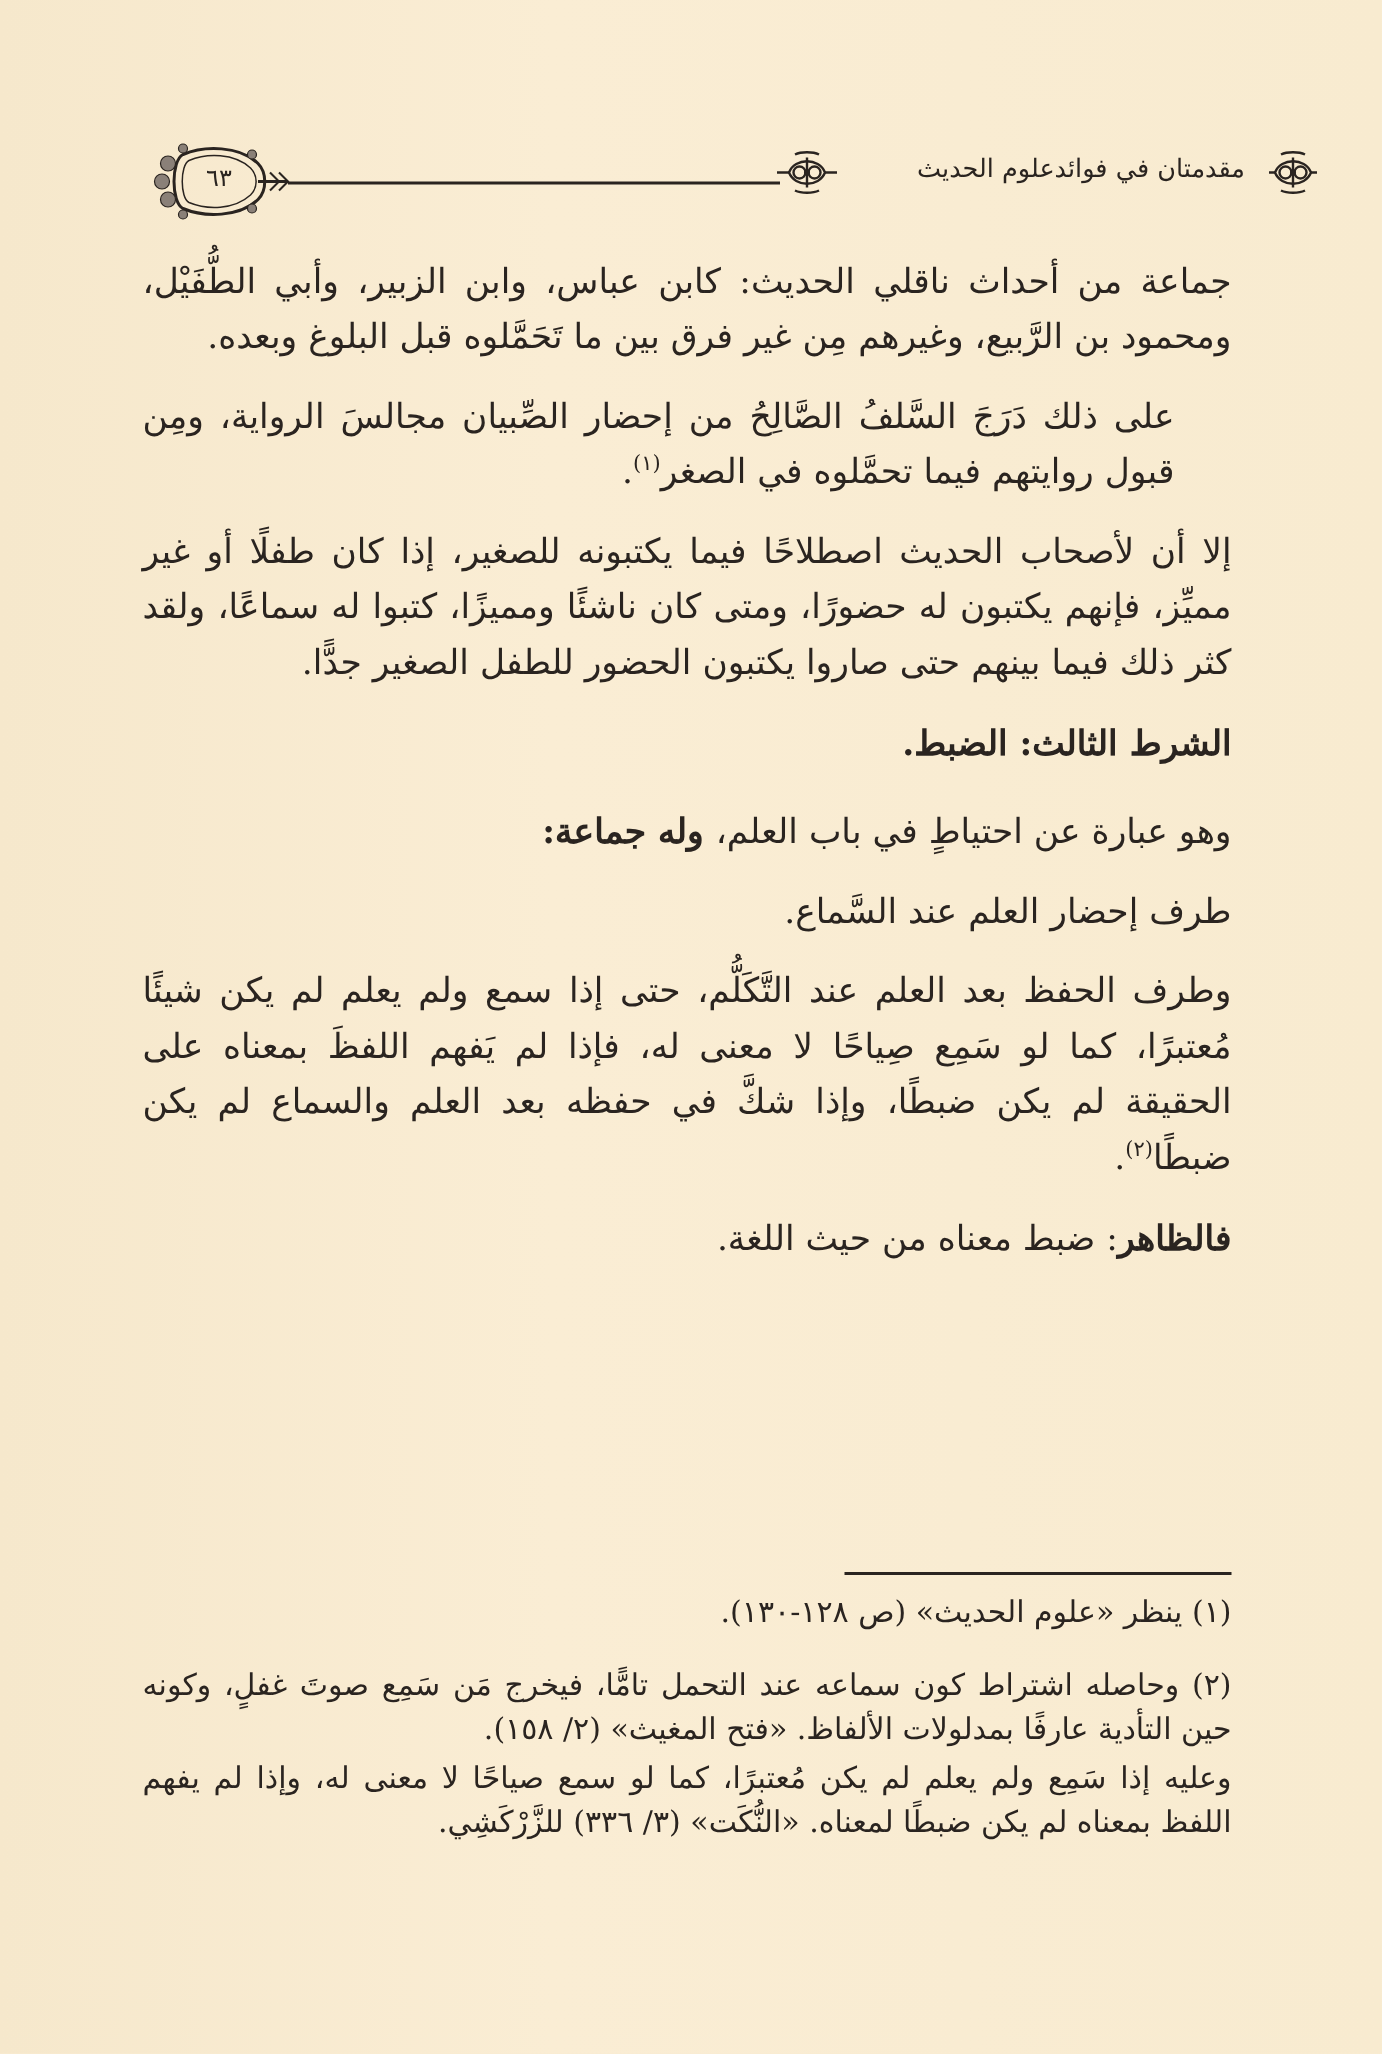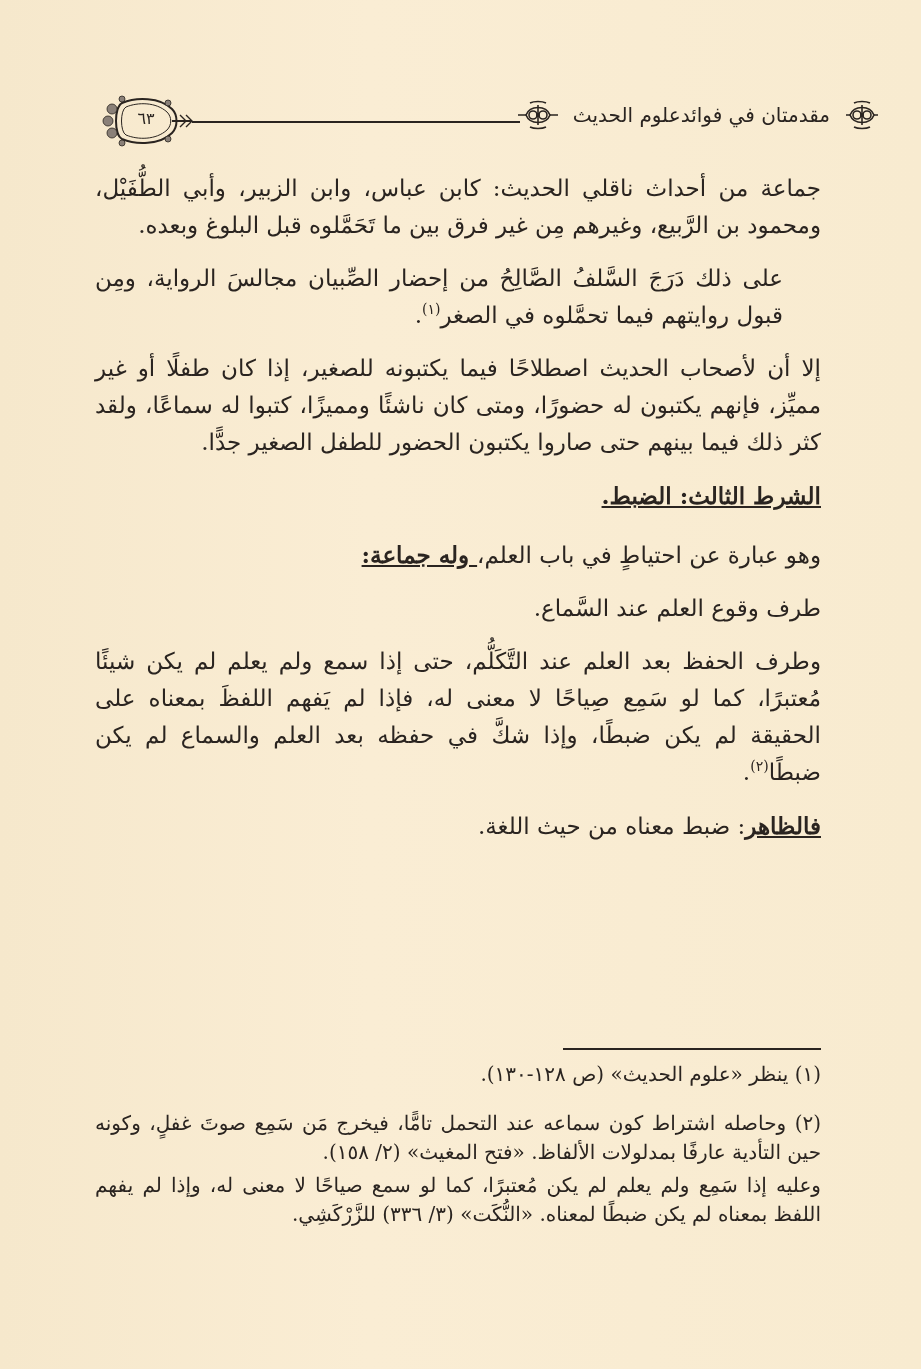--- a/index.html
+++ b/index.html
@@ -27,21 +27,21 @@
       top: 95px;
       left: 100px;
       width: 780px;
       height: 60px;
     }
     .header-title {
       position: absolute;
       right: 50px;
       top: 8px;
       font-family: "DejaVu Sans", sans-serif;
-      font-size: 20px;
+      font-size: 17px;
       direction: rtl;
       color: #2a2420;
       margin-left: 44px;
     }
     .ornament-right {
       position: absolute;
       right: 0;
       top: 4px;
       width: 36px;
       height: 32px;
@@ -88,21 +88,21 @@
       text-align: justify;
       font-size: 23px;
       line-height: 37px;
     }
     .para {
       margin: 0;
       text-align-last: right;
     }
     .para.gap { margin-top: 16px; }
     .para.gap-lg { margin-top: 22px; }
-    .bold { font-weight: bold; text-decoration: underline; }
+    .bold { font-weight: bold; }
     .sup {
       font-size: 14px;
       vertical-align: super;
       line-height: 0;
     }
     
     .fn-rule {
       position: absolute;
       top: 1048px;
       right: 100px;
@@ -185,21 +185,21 @@
     <p class="para gap">
       <span>إلا أن لأصحاب الحديث اصطلاحًا فيما يكتبونه للصغير، إذا كان طفلًا أو غير مميِّز، فإنهم يكتبون له حضورًا، ومتى كان ناشئًا ومميزًا، كتبوا له سماعًا، ولقد كثر ذلك فيما بينهم حتى صاروا يكتبون الحضور للطفل الصغير جدًّا.</span>
     </p>
     <p class="para gap bold">
       <span>الشرط الثالث: الضبط.</span>
     </p>
     <p class="para gap-lg">
       <span>وهو عبارة عن احتياطٍ في باب العلم،</span><span class="bold"> وله جماعة:</span>
     </p>
     <p class="para gap">
-      <span>طرف وقوع العلم عند السَّماع.</span>
+      <span>طرف إحضار العلم عند السَّماع.</span>
     </p>
     <p class="para gap">
       <span>وطرف الحفظ بعد العلم عند التَّكَلُّم، حتى إذا سمع ولم يعلم لم يكن شيئًا مُعتبرًا، كما لو سَمِع صِياحًا لا معنى له، فإذا لم يَفهم اللفظَ بمعناه على الحقيقة لم يكن ضبطًا، وإذا شكَّ في حفظه بعد العلم والسماع لم يكن ضبطًا</span><span class="sup">(٢)</span><span>.</span>
     </p>
     <p class="para gap">
       <span class="bold">فالظاهر</span><span>: ضبط معناه من حيث اللغة.</span>
     </p>
   </div>
 
   <div class="fn-rule"></div>

